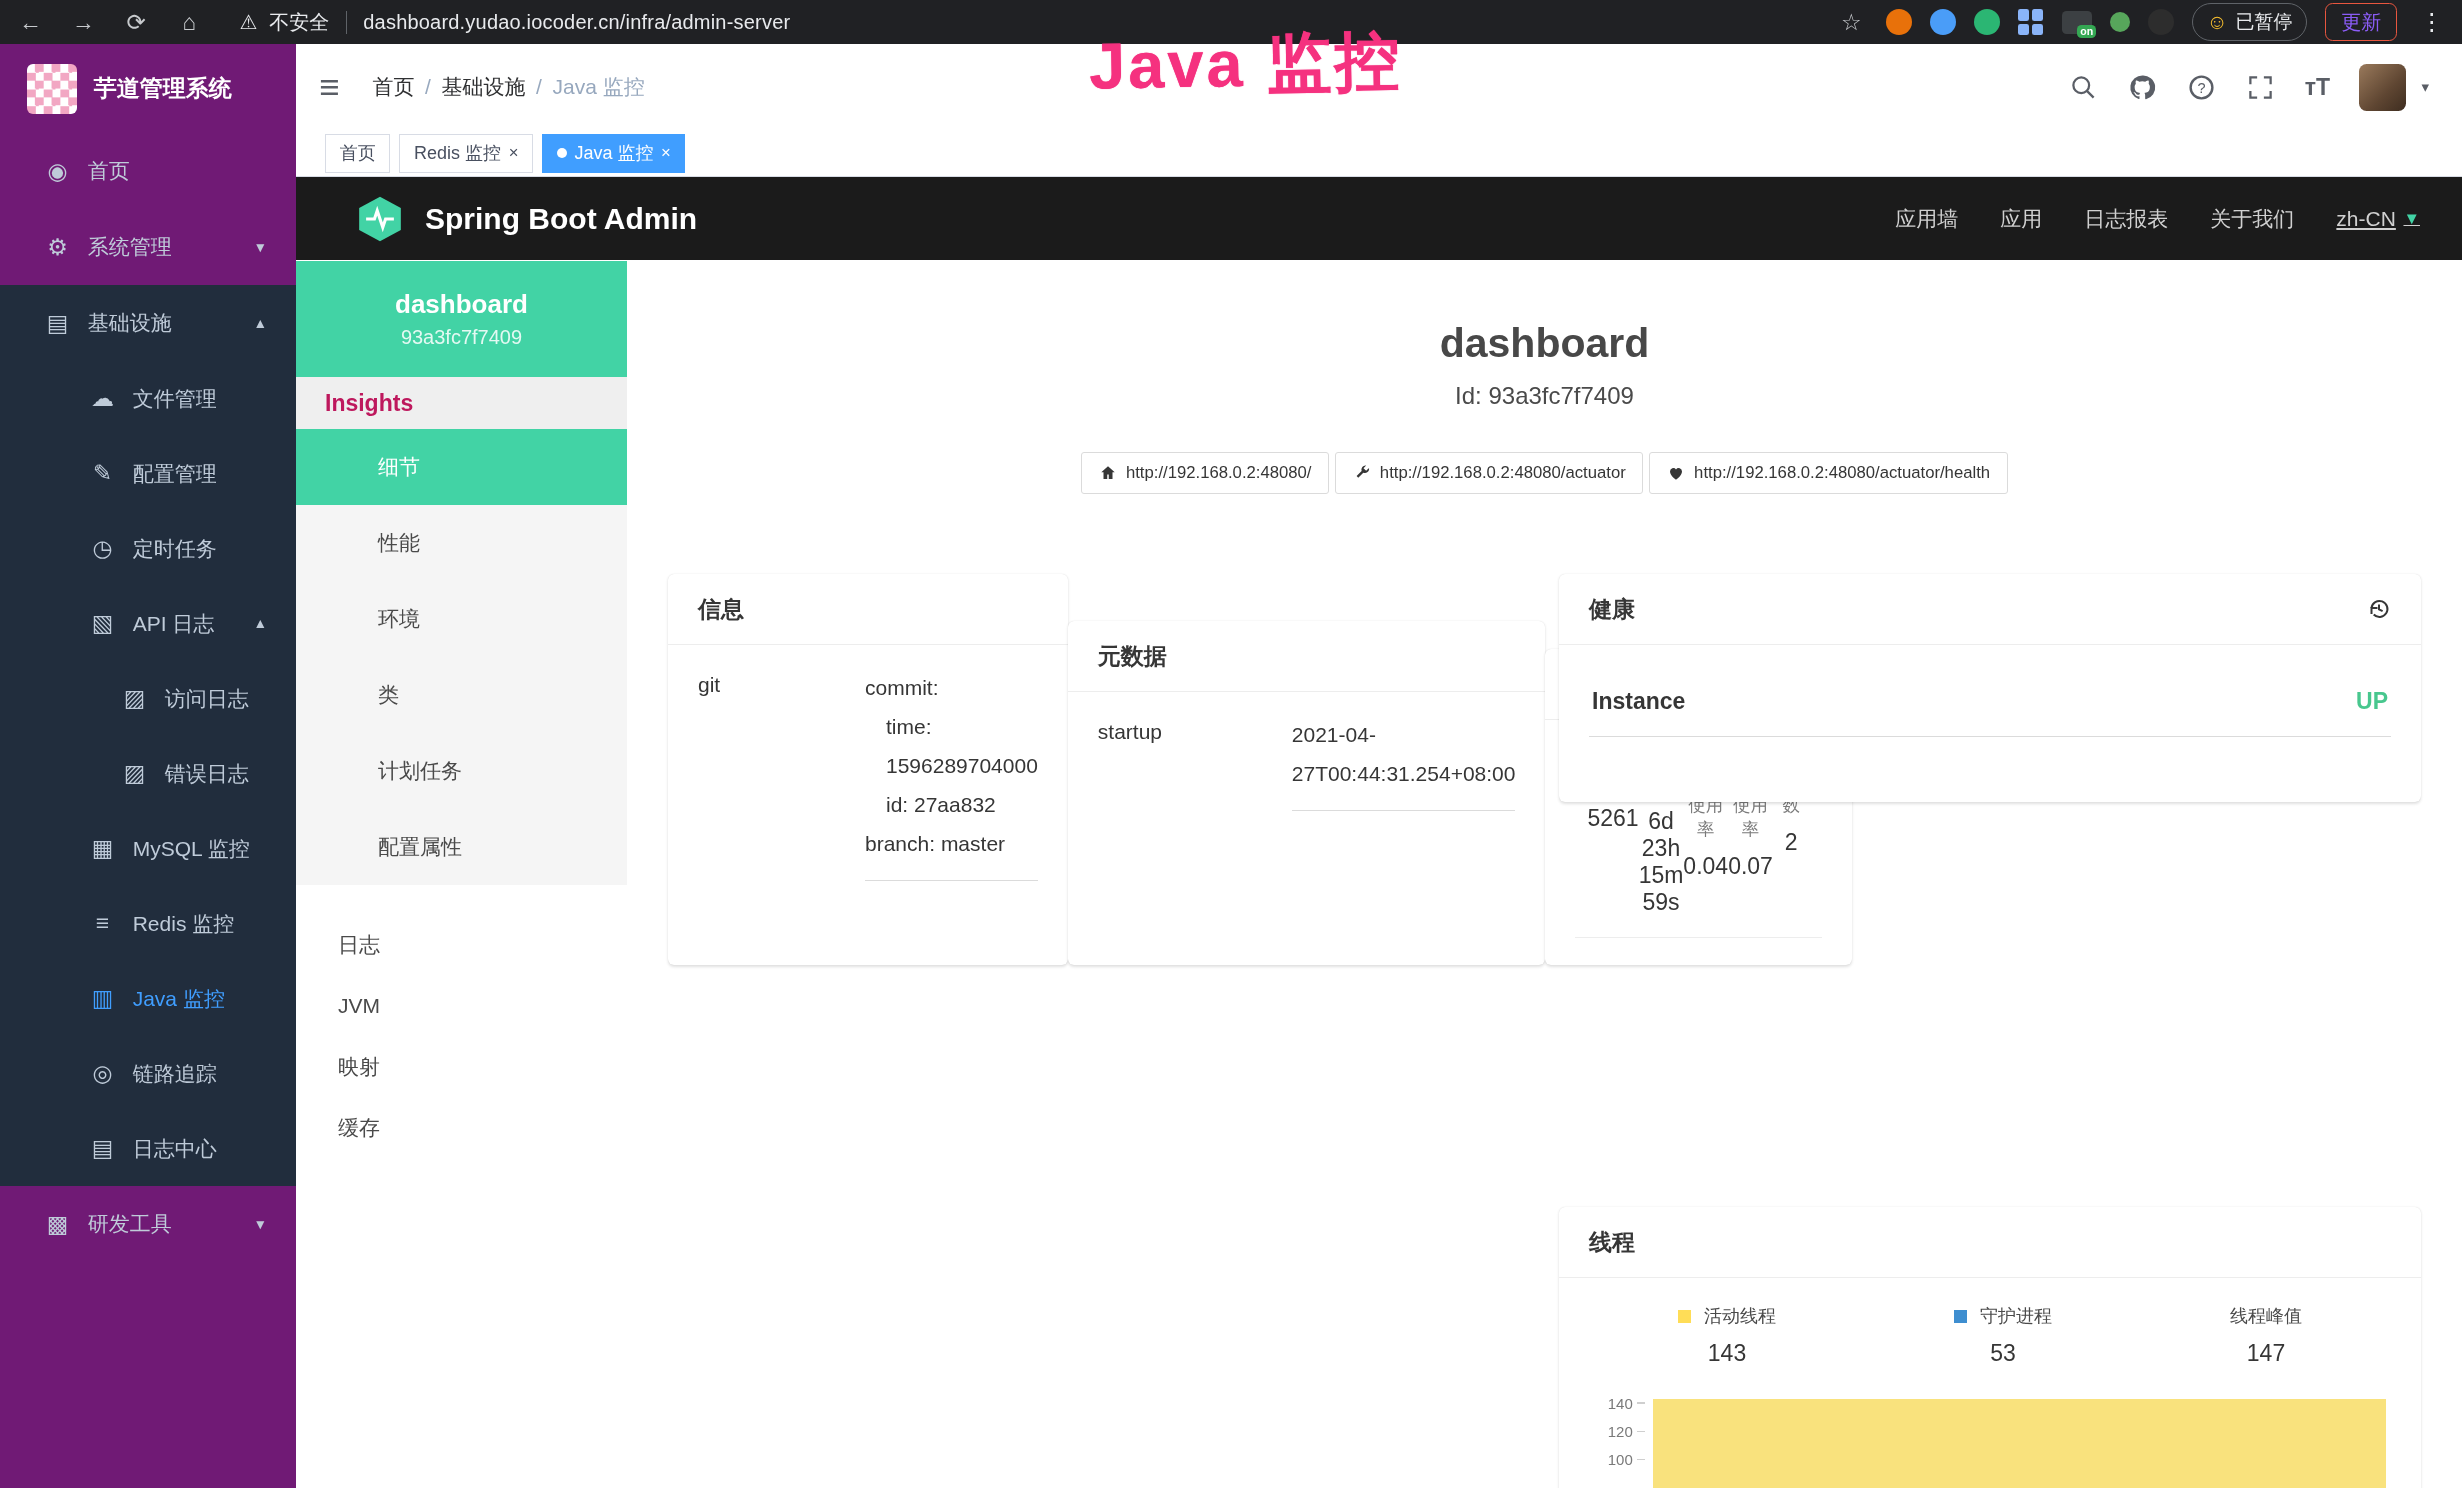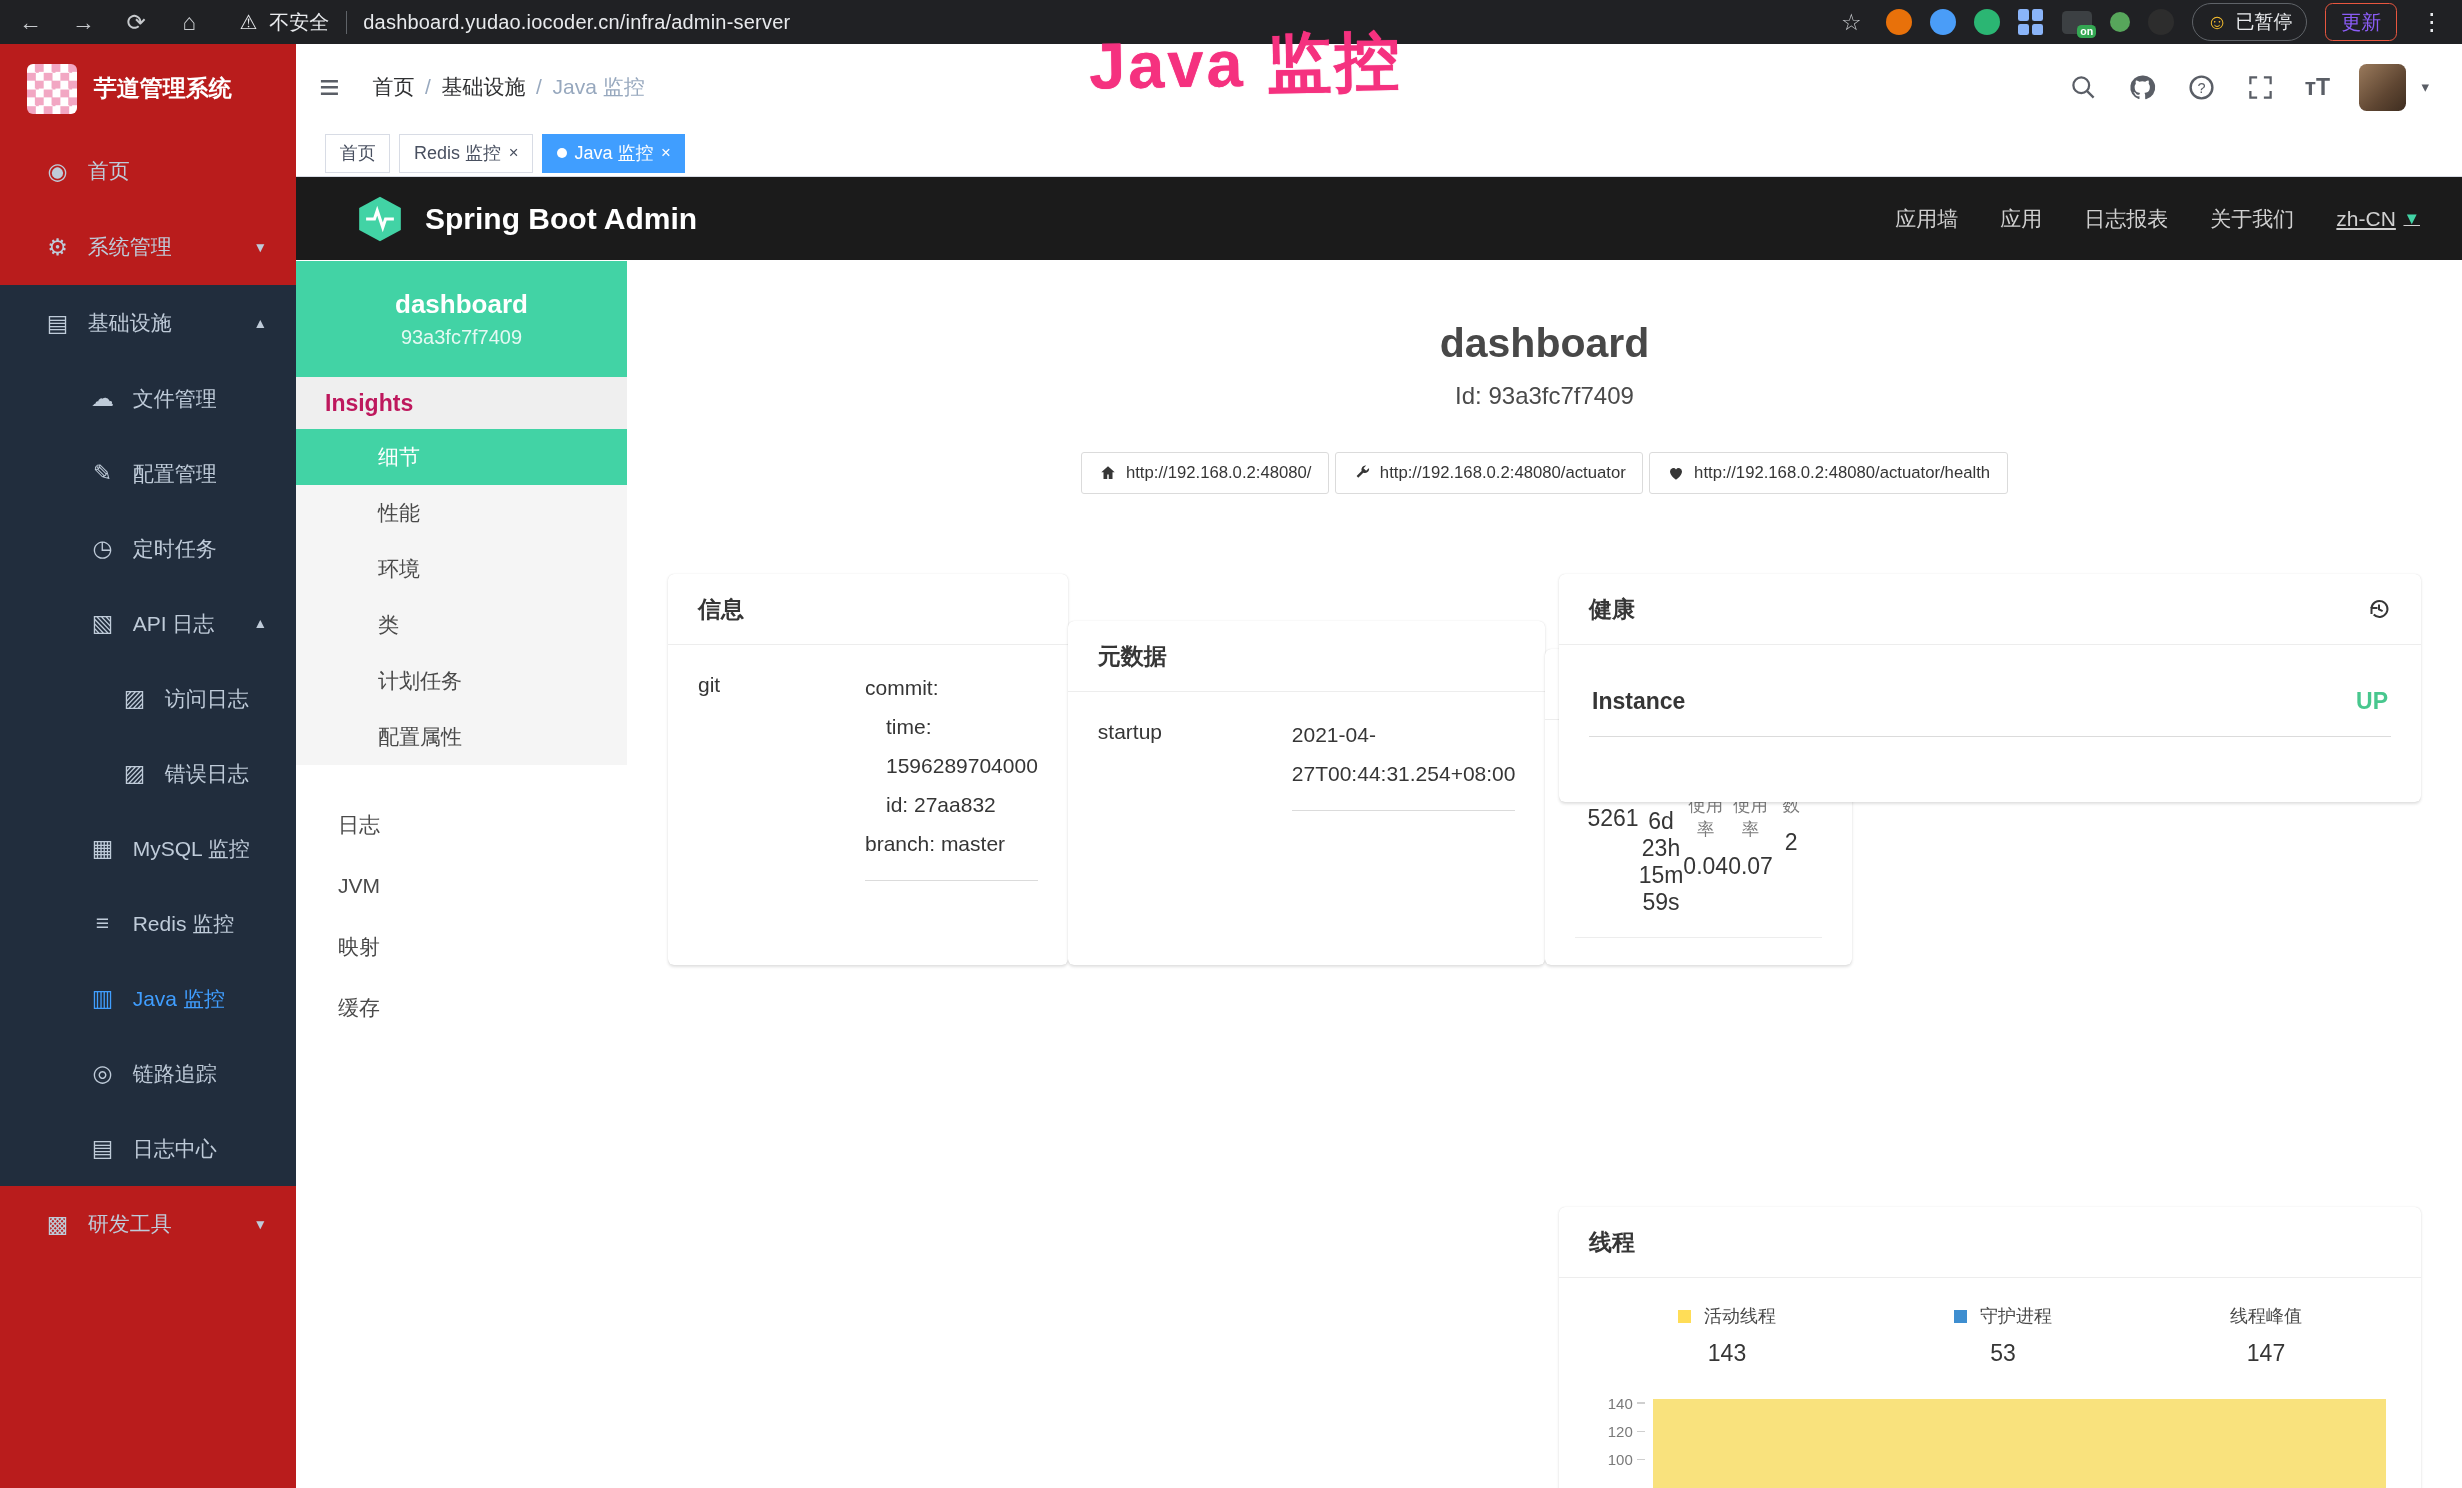--- a/index.html
+++ b/index.html
@@ -38,21 +38,21 @@
   
   .annotation {
     position: absolute; top: 20px; left: 1089px; z-index: 60;
     font-size: 65px; font-weight: 700; color: #f5317f; letter-spacing: 3px;
     transform: rotate(-1deg); text-shadow: 0 0 0.8px #f5317f;
   }
 
   
   .app-sidebar {
     position: absolute; top: 44px; left: 0; width: 296px; bottom: 0;
-    background: #b91c1c; color: #bfcbd9; z-index: 10;
+    background: #701a75; color: #bfcbd9; z-index: 10;
   }
   .logo-bar { height: 89px; display: flex; align-items: center; gap: 16.7px; padding-left: 27px; }
   .logo-img { width: 50px; height: 50px; border-radius: 6px;
     background: repeating-conic-gradient(#f2a7c3 0 25%, #fff 0 50%); background-size: 16.7px 16.7px; }
   .logo-title { color: #fff; font-size: 23px; font-weight: 700; }
   .menu { display: flex; flex-direction: column; }
   .menu-item { height: 76px; display: flex; align-items: center; gap: 16.7px; font-size: 21px;
     color: #bfcbd9; cursor: pointer; position: relative; padding-left: 44px; }
   .menu-item .mi-icon { font-size: 23px; width: 27px; text-align: center; }
   .submenu-region { background: #212d3d; }
@@ -99,21 +99,21 @@
   
   .sba-body { position: absolute; top: 217px; left: 0; right: 0; bottom: 0; }
   .sub-sidebar { position: absolute; top: 0; left: 0; width: 331px; bottom: 0; background: #fff; }
   .instance-block { height: 116px; background: #42d3a5; color: #fff; display: flex; flex-direction: column;
     align-items: center; justify-content: center; gap: 6px; cursor: pointer; }
   .instance-name { font-size: 26px; font-weight: 700; }
   .instance-id { font-size: 20px; color: rgba(255,255,255,.85); }
   .insights-group { background: #f5f5f5; }
   .insights-title { height: 52px; display: flex; align-items: center; padding-left: 29px;
     font-size: 23px; font-weight: 700; color: #be185d; background: #efefef; }
-  .ss-item { height: 56px; display: flex; align-items: center; padding-left: 82px; font-size: 21px;
+  .ss-item { height: 76px; display: flex; align-items: center; padding-left: 82px; font-size: 21px;
     color: #4a4a4a; cursor: pointer; }
   .ss-item.active { background: #42d3a5; color: #fff; }
   .ss-root { padding-top: 29px; }
   .ss-root .ss-item { padding-left: 42px; height: 61px; background: #fff; }
 
   
   .content { position: absolute; left: 331px; right: 0; top: 0; bottom: 0; background: #fff; overflow: hidden; }
   .inst-title { margin-top: 59px; text-align: center; font-size: 41px; font-weight: 600; color: #484848; }
   .inst-subtitle { margin-top: 15px; text-align: center; font-size: 24px; color: #4a4a4a; }
   .links-row { margin-top: 42px; display: flex; justify-content: center; gap: 6px; }

